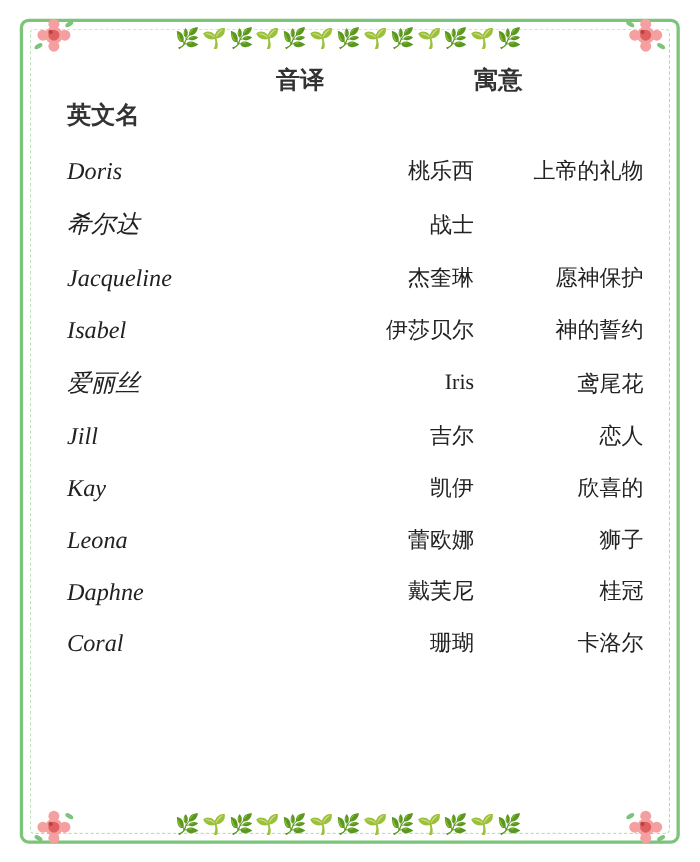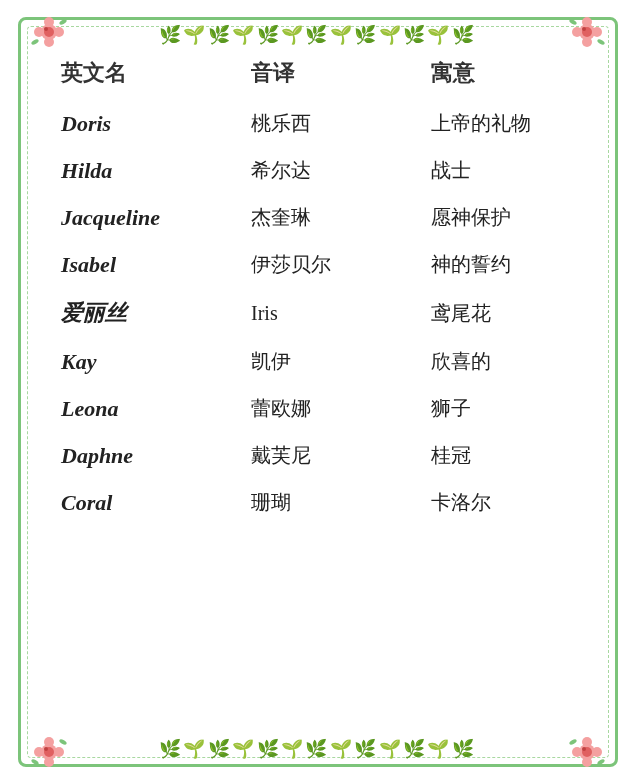--- a/index.html
+++ b/index.html
@@ -66,41 +66,42 @@
     .header-row .col {
       text-align: left;
       font-size: 22px;
       color: #333;
       font-weight: bold;
     }
 
     .header-row .col:first-child {
       text-align: left;
       padding-left: 10px;
+      margin-top: 32px;
     }
 
     .data-row {
       display: grid;
       grid-template-columns: 200px 180px 1fr;
       padding: 10px 0;
       align-items: center;
     }
 
     .data-row .col {
-      text-align: left;
+      text-align: right;
       font-size: 20px;
       color: #222;
     }
 
     .data-row .col:first-child {
       text-align: left;
       padding-left: 10px;
       font-size: 22px;
       font-family: 'Georgia', 'Times New Roman', serif;
-      font-weight: bold;
+      font-weight: normal;
       font-style: italic;
     }
 
     
     .flower {
       width: 40px;
       height: 40px;
       position: absolute;
     }
     .flower.tl { top: -8px; left: 8px; }
@@ -172,40 +173,44 @@
       <div class="col">寓意</div>
     </div>
 
     <div id="rows-container">
         <div class="data-row">
           <div class="col">Doris</div>
           <div class="col">桃乐西</div>
           <div class="col">上帝的礼物</div>
         </div>
         <div class="data-row">
-          <div class="col">Hilda</div>
           <div class="col">希尔达</div>
           <div class="col">战士</div>
         </div>
         <div class="data-row">
           <div class="col">Jacqueline</div>
           <div class="col">杰奎琳</div>
           <div class="col">愿神保护</div>
         </div>
         <div class="data-row">
           <div class="col">Isabel</div>
           <div class="col">伊莎贝尔</div>
           <div class="col">神的誓约</div>
         </div>
         <div class="data-row">
           <div class="col">爱丽丝</div>
           <div class="col">Iris</div>
           <div class="col">鸢尾花</div>
         </div>
         <div class="data-row">
+          <div class="col">Jill</div>
+          <div class="col">吉尔</div>
+          <div class="col">恋人</div>
+        </div>
+        <div class="data-row">
           <div class="col">Kay</div>
           <div class="col">凯伊</div>
           <div class="col">欣喜的</div>
         </div>
         <div class="data-row">
           <div class="col">Leona</div>
           <div class="col">蕾欧娜</div>
           <div class="col">狮子</div>
         </div>
         <div class="data-row">

